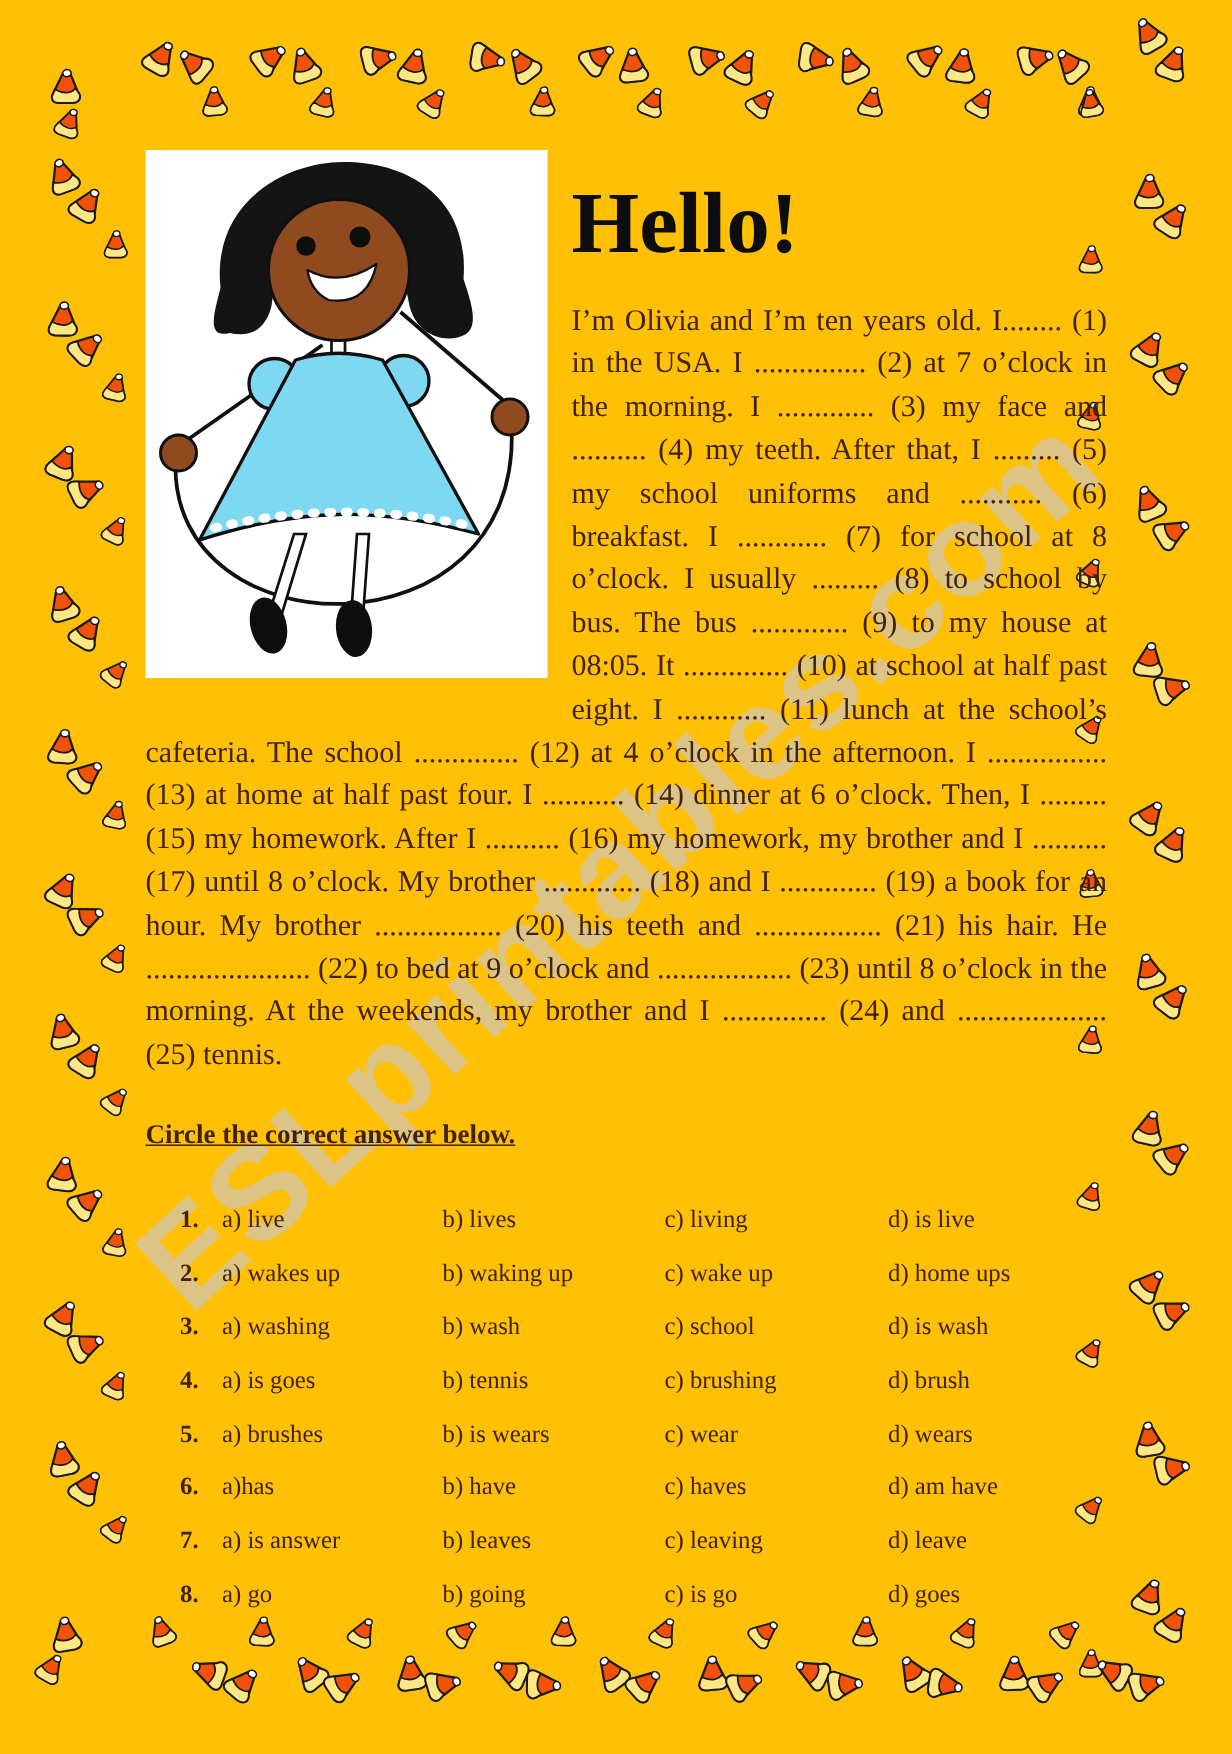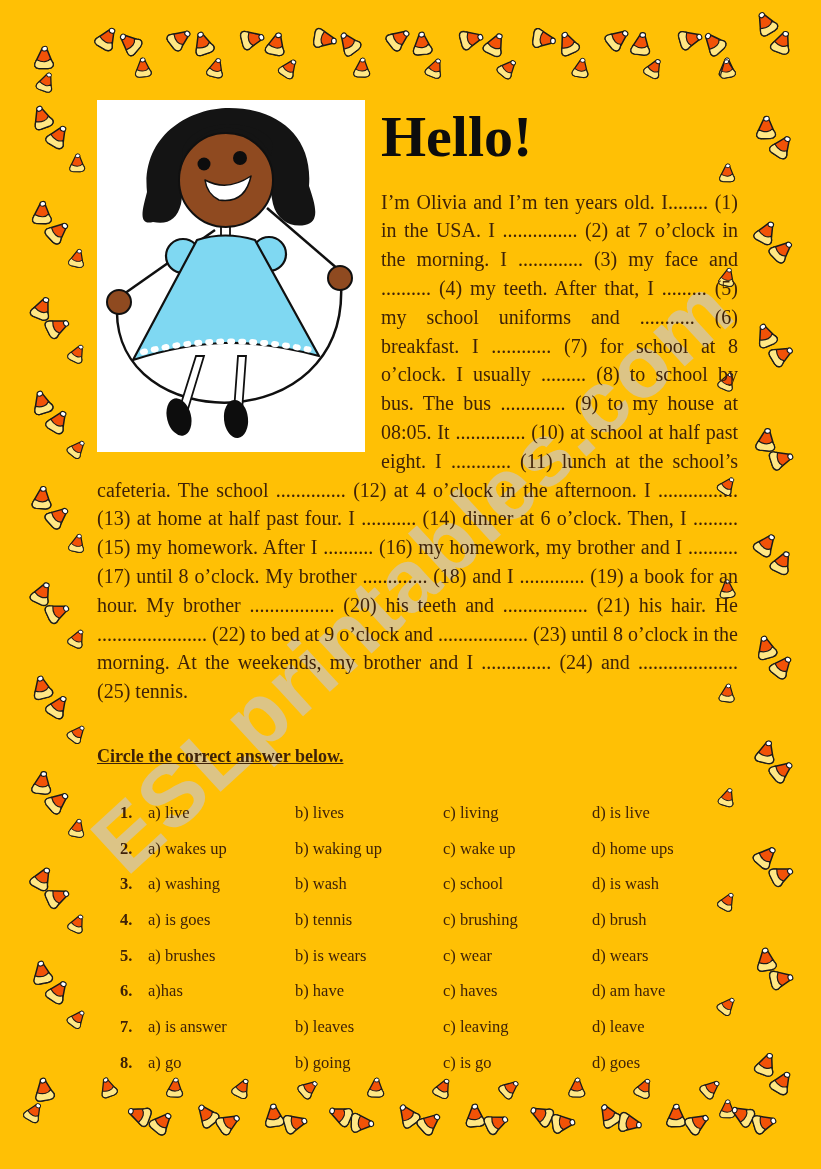--- a/index.html
+++ b/index.html
@@ -17,21 +17,21 @@
     font-size:88px;letter-spacing:2px;white-space:nowrap;
     color:var(--wm,#d6c59d);opacity:.85;
   }
   .content{position:absolute;left:97px;top:100px;width:641px;z-index:2;}
   .img-box{
     float:left;width:268px;height:352px;background:#ffffff;
     margin:0 16px 8px 0;
   }
   .title{
     font-family:"Liberation Serif", serif;font-weight:bold;
-    font-size:58px;line-height:1.15;color:#0d0d0d;margin:4px 0 17px 0;
+    font-size:58px;line-height:1.15;color:#0d0d0d;margin:16px 0 17px 0;
   }
   .passage{
     font-size:20px;line-height:28.8px;text-align:justify;
     color:var(--ink,#3f2208);margin:0;
   }
   .questions{position:absolute;top:646px;left:0;width:641px;color:var(--ink,#3f2208);}
   .instructions{
     font-weight:bold;text-decoration:underline;font-size:18px;margin:0;
   }
   .qlist{margin-top:36px;}

